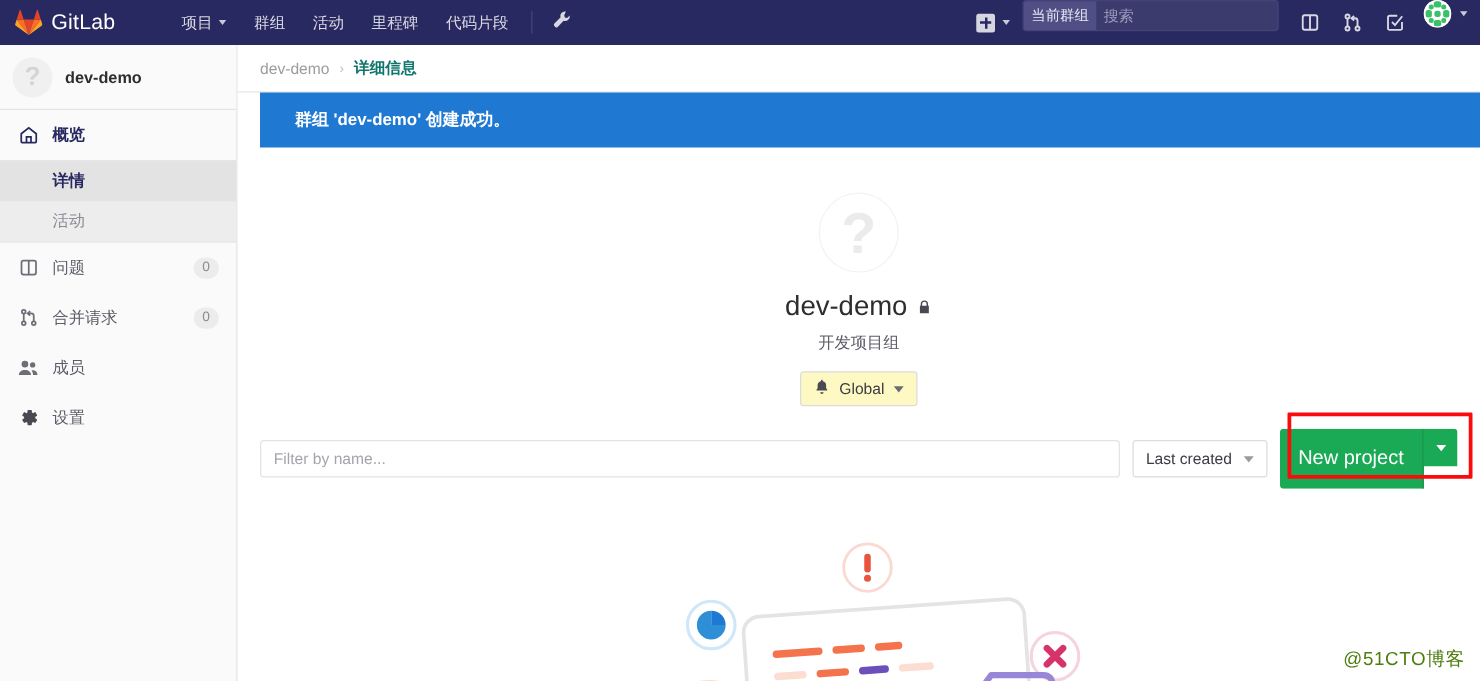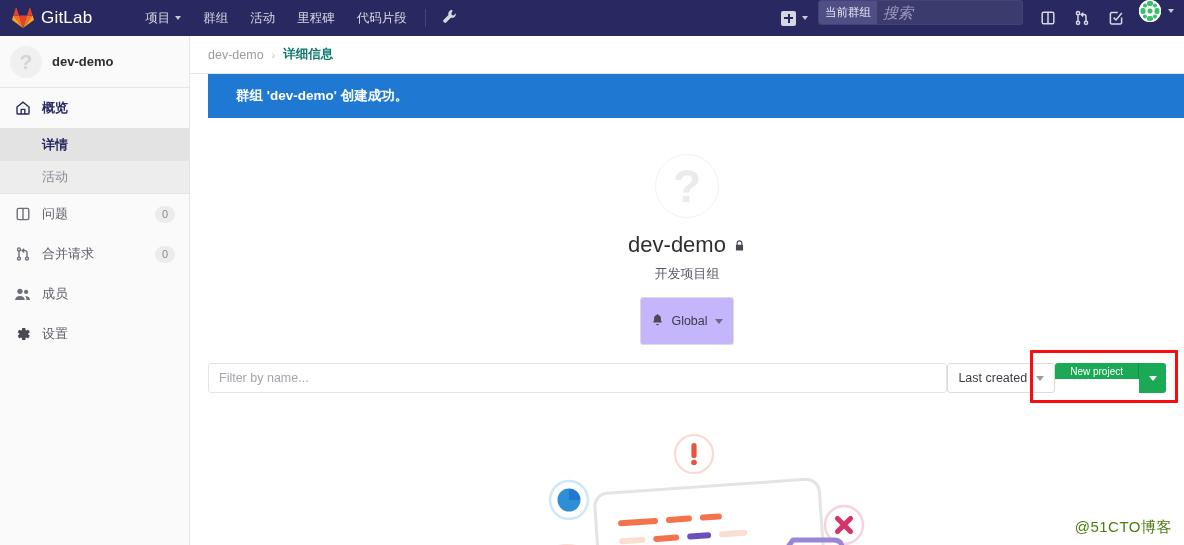--- a/index.html
+++ b/index.html
@@ -75,23 +75,22 @@
     border: 1px solid #43437a;
   }
   .search-scope {
     background: #4f4f85; color: #e7e7f2;
     font-size: 11.5px; height: 100%;
     display: flex; align-items: center;
     padding: 0 6px; white-space: nowrap;
   }
   .search-input {
     flex: 1 1 auto; background: transparent; border: 0; outline: none;
-    color: #5eead4; font-size: 15px; padding: 0 6px;
+    color: #5eead4; font-size: 12px; padding: 0 6px;
     font-family: "Liberation Sans", sans-serif;
-    font-style: italic;
   }
   .search-input::placeholder { color: #9b9bbd; }
 
   .nav-icon {
     padding: 0 9px; height: 36px; display: flex; align-items: center; cursor: pointer;
   }
   .avatar-btn { display: flex; align-items: center; padding: 0 4px 0 6px; cursor: pointer; }
   .avatar-img {
     width: 22px; height: 22px; border-radius: 50%;
     background: #ffffff; display: block;
@@ -183,33 +182,33 @@
   }
   .group-title {
     font-size: 22px; color: #2e2e2e;
     display: flex; align-items: center; justify-content: center;
     gap: 7px; margin-bottom: 7px;
   }
   .group-desc { font-size: 13px; color: #5c5c68; margin-bottom: 14px; }
   .notif-btn {
     display: inline-flex; align-items: center; gap: 7px;
     border: 1px solid #dcdcdc; border-radius: 3px;
-    background: #c4b5fd; padding: 15px 10px;
+    background: #fef9c3; padding: 5px 10px;
     font-size: 12.5px; color: #3c3c44; cursor: pointer;
   }
   .btn-caret {
     width: 0; height: 0;
     border-left: 4px solid transparent;
     border-right: 4px solid transparent;
     border-top: 5px solid #6b6b75;
   }
 
   .toolbar-row {
     display: flex; align-items: center;
-    padding: 18px 18px 0 18px; 
+    padding: 18px 18px 0 18px; gap: 10px;
     position: relative;
   }
   .filter-input {
     flex: 1 1 auto; height: 30px;
     border: 1px solid #e3e3e3; border-radius: 3px;
     padding: 0 10px; font-size: 12.5px; color: #3c3c44;
     outline: none; background: #fff;
     font-family: "Liberation Sans", sans-serif;
   }
   .filter-input::placeholder { color: #a4a4ac; }
@@ -225,22 +224,22 @@
     border-left: 4px solid transparent;
     border-right: 4px solid transparent;
     border-top: 5px solid #9a9aa2;
   }
   .new-project-group {
     display: inline-flex; align-items: stretch;
     border-radius: 3px; overflow: hidden;
   }
   .np-main {
     background: #1aaa55; color: #fff;
-    border: 0; height: 16px; padding: 0 15px;
-    font-size: 10px; cursor: pointer;
+    border: 0; height: 48px; padding: 0 15px;
+    font-size: 16px; cursor: pointer;
     font-family: "Liberation Sans", sans-serif;
     border-right: 1px solid #168f48;
   }
   .np-toggle {
     background: #1aaa55; border: 0;
     width: 27px; height: 30px; cursor: pointer;
     display: flex; align-items: center; justify-content: center;
   }
   .np-toggle i {
     width: 0; height: 0; display: block;

